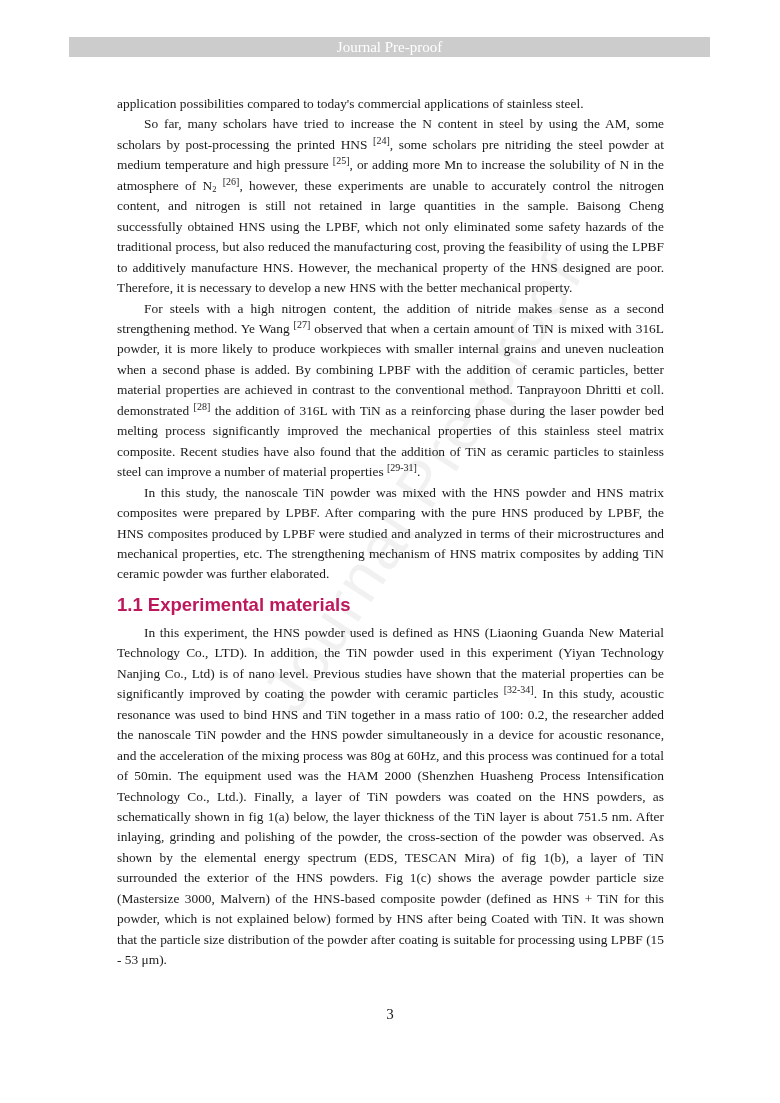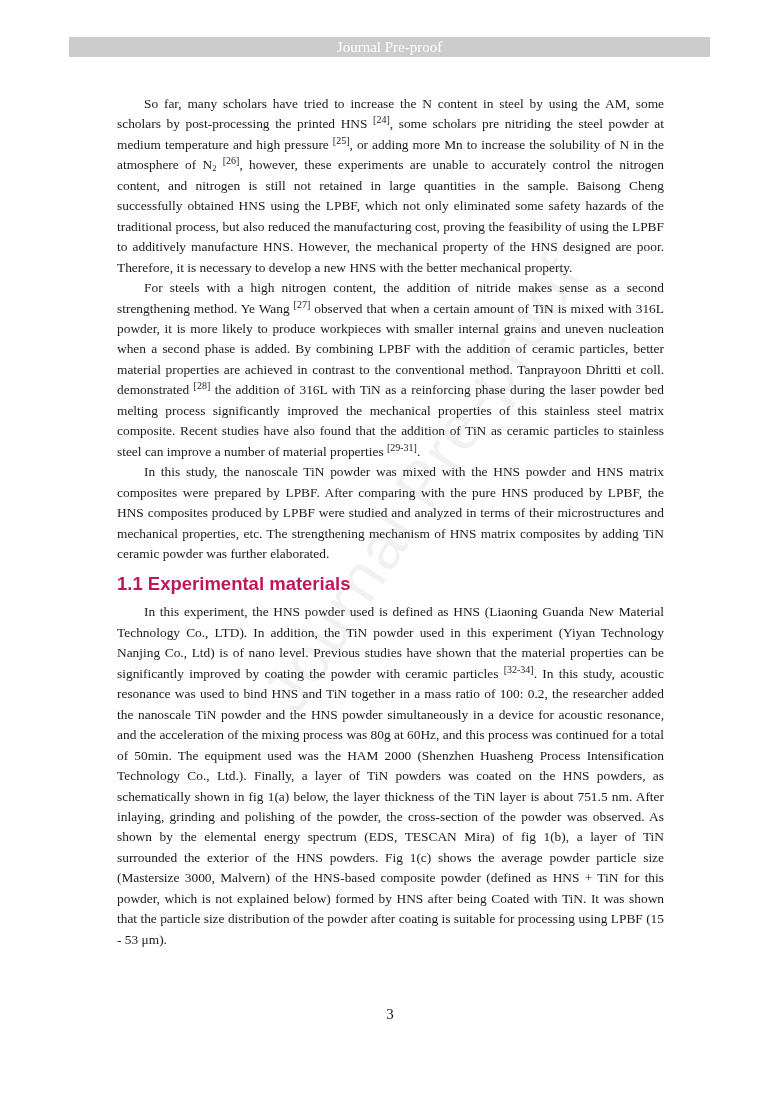--- a/index.html
+++ b/index.html
@@ -38,20 +38,21 @@
   </style>
 </head>
 <body>
 
 <div class="header-bar">Journal Pre-proof</div>
 
 <div class="watermark">Journal Pre-proof</div>
 
 <div class="content">
   <div id="intro">
+      <p><span>application possibilities compared to today's commercial applications of stainless steel.</span></p>
       <p class="indent"><span>So far, many scholars have tried to increase the N content in steel by using the AM, some scholars by post-processing the printed HNS </span><sup>[24]</sup><span>, some scholars pre nitriding the steel powder at medium temperature and high pressure </span><sup>[25]</sup><span>, or adding more Mn to increase the solubility of N in the atmosphere of N</span><sub>2</sub><span> </span><sup>[26]</sup><span>, however, these experiments are unable to accurately control the nitrogen content, and nitrogen is still not retained in large quantities in the sample. Baisong Cheng successfully obtained HNS using the LPBF, which not only eliminated some safety hazards of the traditional process, but also reduced the manufacturing cost, proving the feasibility of using the LPBF to additively manufacture HNS. However, the mechanical property of the HNS designed are poor. Therefore, it is necessary to develop a new HNS with the better mechanical property.</span></p>
       <p class="indent"><span>For steels with a high nitrogen content, the addition of nitride makes sense as a second strengthening method. Ye Wang </span><sup>[27]</sup><span> observed that when a certain amount of TiN is mixed with 316L powder, it is more likely to produce workpieces with smaller internal grains and uneven nucleation when a second phase is added. By combining LPBF with the addition of ceramic particles, better material properties are achieved in contrast to the conventional method. Tanprayoon Dhritti et coll. demonstrated </span><sup>[28]</sup><span> the addition of 316L with TiN as a reinforcing phase during the laser powder bed melting process significantly improved the mechanical properties of this stainless steel matrix composite. Recent studies have also found that the addition of TiN as ceramic particles to stainless steel can improve a number of material properties </span><sup>[29-31]</sup><span>.</span></p>
       <p class="indent"><span>In this study, the nanoscale TiN powder was mixed with the HNS powder and HNS matrix composites were prepared by LPBF. After comparing with the pure HNS produced by LPBF, the HNS composites produced by LPBF were studied and analyzed in terms of their microstructures and mechanical properties, etc. The strengthening mechanism of HNS matrix composites by adding TiN ceramic powder was further elaborated.</span></p>
     </div>
   <h2 class="section">1.1  Experimental materials</h2>
   <div id="materials">
       <p class="indent"><span>In this experiment, the HNS powder used is defined as HNS (Liaoning Guanda New Material Technology Co., LTD). In addition, the TiN powder used in this experiment (Yiyan Technology Nanjing Co., Ltd) is of nano level. Previous studies have shown that the material properties can be significantly improved by coating the powder with ceramic particles </span><sup>[32-34]</sup><span>. In this study, acoustic resonance was used to bind HNS and TiN together in a mass ratio of 100: 0.2, the researcher added the nanoscale TiN powder and the HNS powder simultaneously in a device for acoustic resonance, and the acceleration of the mixing process was 80g at 60Hz, and this process was continued for a total of 50min. The equipment used was the HAM 2000 (Shenzhen Huasheng Process Intensification Technology Co., Ltd.). Finally, a layer of TiN powders was coated on the HNS powders, as schematically shown in fig 1(a) below, the layer thickness of the TiN layer is about 751.5 nm. After inlaying, grinding and polishing of the powder, the cross-section of the powder was observed. As shown by the elemental energy spectrum (EDS, TESCAN Mira) of fig 1(b), a layer of TiN surrounded the exterior of the HNS powders. Fig 1(c) shows the average powder particle size (Mastersize 3000, Malvern) of the HNS-based composite powder (defined as HNS + TiN for this powder, which is not explained below) formed by HNS after being Coated with TiN. It was shown that the particle size distribution of the powder after coating is suitable for processing using LPBF (15 - 53 μm).</span></p>
     </div>
 </div>
 

